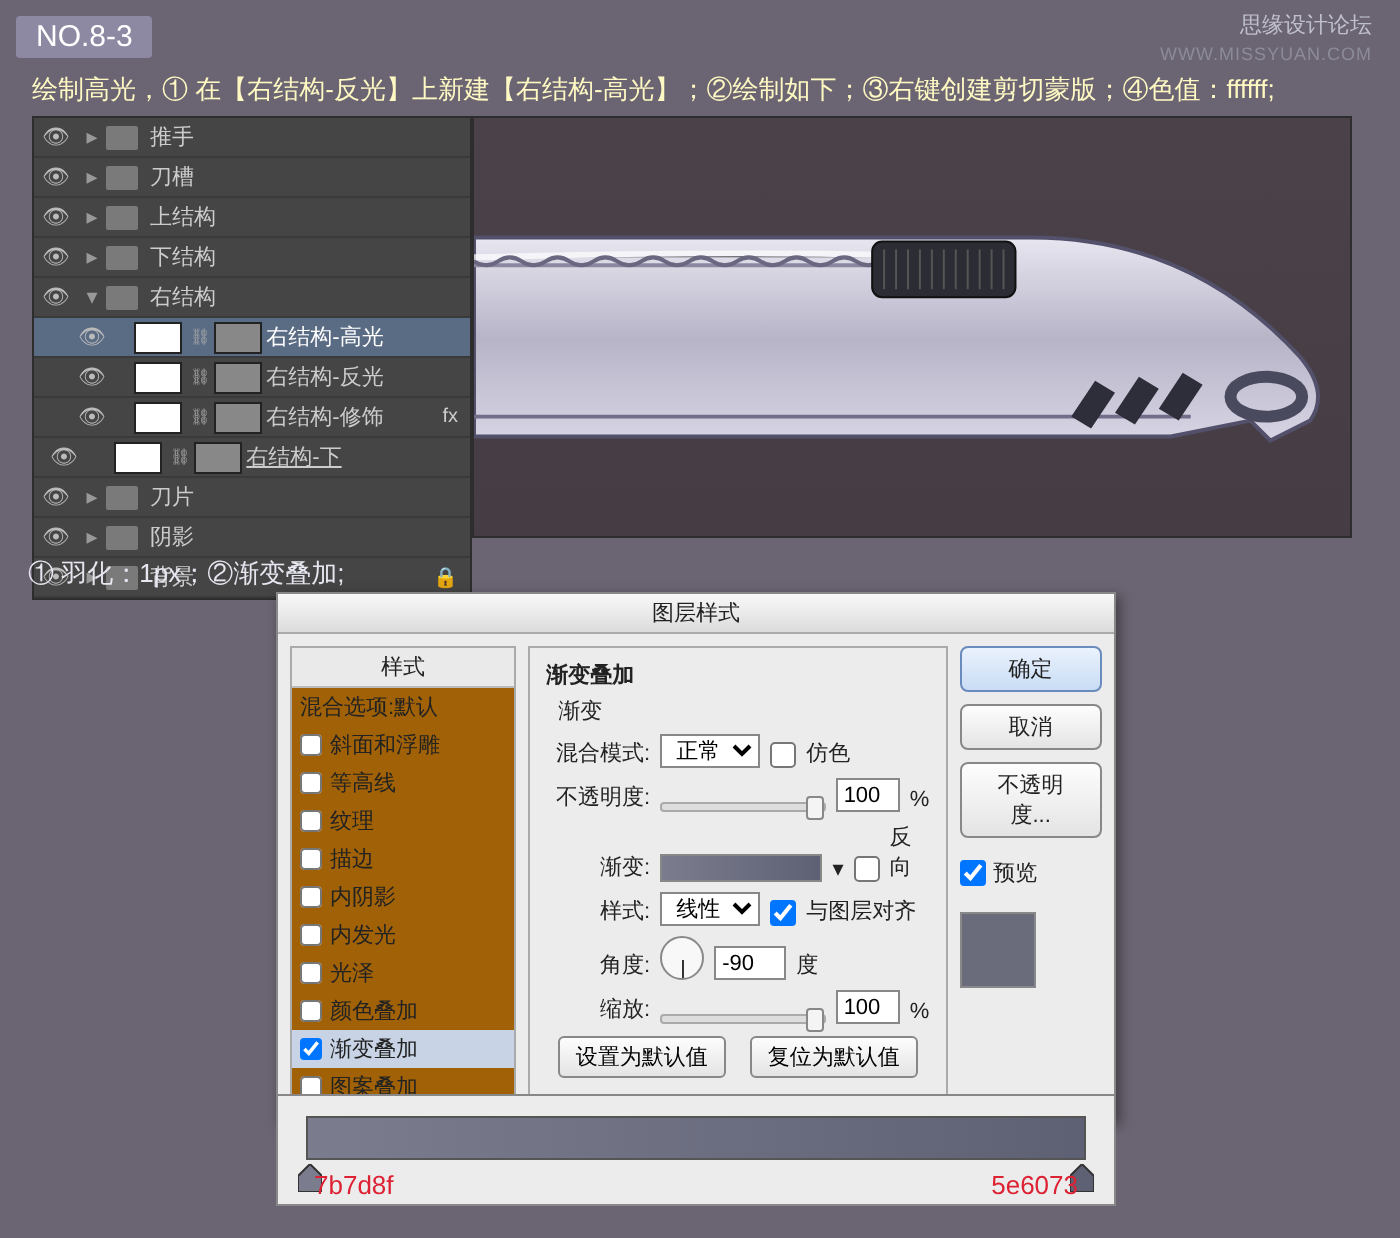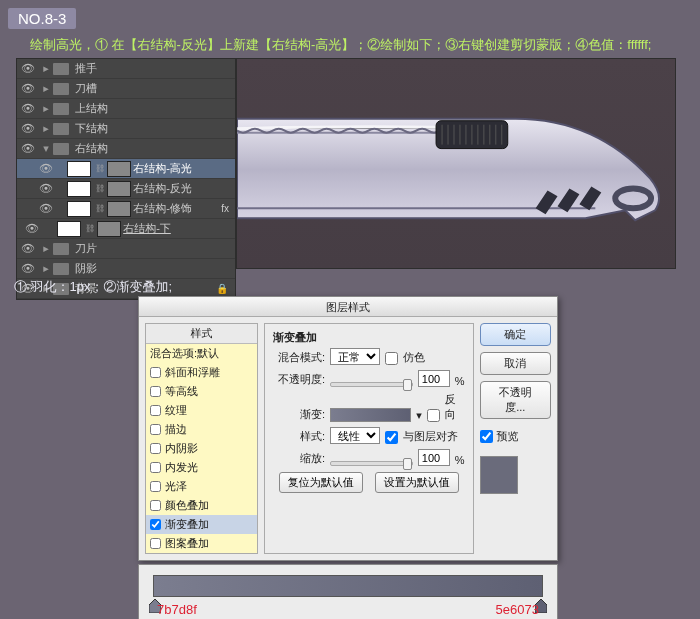--- a/index.html
+++ b/index.html
@@ -2,21 +2,21 @@
 <html><head>
 <meta charset="utf-8">
 <style>
   * { box-sizing: border-box; margin: 0; padding: 0; }
   body { width: 700px; height: 619px; background: #6b6472; font-family: "Microsoft YaHei", sans-serif; font-size: 11px; color: #d8d8e0; overflow: hidden; }
   .wrap { position: relative; width: 700px; height: 619px; }
   .watermark { position: absolute; top: 6px; right: 14px; text-align: right; line-height: 14px; font-size: 11px; }
   .watermark .w1 { color: #c0c0cc; }
   .watermark .w2 { color: #8c8c98; font-size: 9px; letter-spacing: 0.5px; }
   .tag { position: absolute; top: 8px; left: 8px; background: #8e89a3; color: #fff; padding: 2px 10px; font-size: 15px; border-radius: 2px; }
-  .instr { position: absolute; top: 36px; left: 30px; font-size: 13px; color: #bef264; }
+  .instr { position: absolute; top: 36px; left: 16px; font-size: 13px; color: #fef9c3; }
   .instr2 { position: absolute; top: 278px; left: 14px; font-size: 13px; color: #e6e6f0; }
 
   
   .row1 { position: absolute; top: 58px; left: 16px; display: flex; }
   .layers { width: 220px; background: #454545; border: 1px solid #2d2d2d; }
   .layer-row { display: flex; align-items: center; height: 20px; border-bottom: 1px solid #3a3a3a; color: #ccc; font-size: 11px; }
   .layer-row.selected { background: #5a6b84; color: #fff; }
   .eye { width: 22px; text-align: center; color: #bbb; }
   .arrow { width: 14px; text-align: center; color: #999; }
   .folder { width: 16px; height: 12px; background: #7a7a7a; border-radius: 1px; margin-right: 6px; display: inline-block; }
@@ -30,21 +30,21 @@
   .fx { margin-left: auto; margin-right: 6px; color: #ccc; font-size: 10px; text-align: right; }
   .lock { margin-left: auto; margin-right: 6px; color: #bbb; font-size: 10px; }
 
   .canvas { width: 440px; height: 211px; background: linear-gradient(#4b4148, #463d44); border: 1px solid #2d2d2d; position: relative; overflow: hidden; }
   .knife { position: absolute; inset: 0; }
 
   
   .dialog { position: absolute; top: 296px; left: 138px; width: 420px; background: #ececec; border: 1px solid #888; box-shadow: 2px 2px 6px rgba(0,0,0,0.4); color: #222; font-size: 11px; }
   .dlg-title { height: 20px; background: linear-gradient(#f8f8f8, #dcdcdc); border-bottom: 1px solid #aaa; text-align: center; line-height: 20px; font-size: 11px; }
   .dlg-body { display: flex; padding: 6px; gap: 6px; }
-  .styles-list { width: 114px; border: 1px solid #aaa; background: #fef9c3; }
+  .styles-list { width: 114px; border: 1px solid #aaa; background: #a16207; }
   .styles-list .hdr { background: #eaeaea; text-align: center; padding: 2px; border-bottom: 1px solid #bbb; }
   .style-item { display: flex; align-items: center; padding: 2px 4px; gap: 4px; }
   .style-item input { width: 11px; height: 11px; }
   .style-item.sel { background: #c8d4e6; }
   .center { flex: 1; border: 1px solid #aaa; background: #ececec; padding: 6px 8px; }
   .center .grp-title { font-weight: bold; margin-bottom: 3px; }
   .center .sub { margin-left: 6px; margin-bottom: 4px; }
   .center .frow { display: flex; align-items: flex-end; gap: 5px; margin-bottom: 5px; }
   .center label { min-width: 52px; text-align: right; }
   .center select, .center input[type=text] { border: 1px solid #888; font-size: 11px; height: 17px; padding: 0 3px; background: #fff; }
@@ -54,34 +54,38 @@
   .angle { width: 22px; height: 22px; border: 1px solid #888; border-radius: 50%; background: #f8f8f8; position: relative; }
   .angle::after { content: ""; position: absolute; left: 10px; top: 2px; width: 1px; height: 9px; background: #333; transform-origin: bottom; transform: rotate(180deg); }
   .center .btn { border: 1px solid #888; background: linear-gradient(#fdfdfd, #e4e4e4); padding: 2px 8px; border-radius: 3px; font-size: 11px; }
   .buttons { display: flex; flex-direction: column; gap: 6px; width: 72px; }
   .buttons .btn { border: 1px solid #6a8bbd; background: linear-gradient(#eaf2fd, #c9ddf5); padding: 3px 12px; border-radius: 4px; text-align: center; font-size: 11px; }
   .buttons .btn.plain { border-color: #888; background: linear-gradient(#fdfdfd, #e4e4e4); }
   .prev { display: flex; align-items: center; gap: 4px; margin-top: 4px; }
   .swatch { width: 38px; height: 38px; background: #6a6b7b; border: 1px solid #888; margin-top: 6px; }
 
   
-  .gradbar { position: absolute; top: 564px; left: 138px; width: 420px; border: 1px solid #888; background: #ececec; padding: 10px 14px 22px; }
+  .gradbar { position: absolute; top: 547px; left: 138px; width: 420px; border: 1px solid #888; background: #ececec; padding: 10px 14px 22px; }
   .gradbar .track { height: 22px; background: linear-gradient(to right, #7b7d8f, #5e6073); border: 1px solid #555; position: relative; }
   .stop { position: absolute; bottom: -17px; width: 12px; height: 14px; }
   .stop svg { width: 12px; height: 14px; }
   .stop.left { left: -5px; }
   .stop.right { right: -5px; }
   .hexlabel { position: absolute; bottom: 2px; color: #d23; font-size: 13px; }
   .hexlabel.l { left: 18px; }
   .hexlabel.r { right: 18px; margin-left: 17px; }
 </style>
 </head>
 <body>
 <div class="wrap">
 
+<div class="watermark">
+  <div class="w1">思缘设计论坛</div>
+  <div class="w2">WWW.MISSYUAN.COM</div>
+</div>
 
 <div class="tag">NO.8-3</div>
 <div class="instr">绘制高光，① 在【右结构-反光】上新建【右结构-高光】；②绘制如下；③右键创建剪切蒙版；④色值：ffffff;</div>
 
 <div class="row1">
 
   <div class="layers">
     <div class="layer-row">
           <span class="eye">👁</span>
           <span class="arrow">▸</span>
@@ -250,20 +254,21 @@
             <span>渐变叠加</span>
           </div>
       <div class="style-item">
             <input type="checkbox" style="">
             <span>图案叠加</span>
           </div>
     </div>
 
     <div class="center">
       <div class="grp-title">渐变叠加</div>
+      <div class="sub">渐变</div>
       <div class="frow">
         <label>混合模式:</label>
         <select><option>正常</option></select>
         <input type="checkbox" style="">
         <span>仿色</span>
       </div>
       <div class="frow">
         <label>不透明度:</label>
         <div class="slider">
               <div class="knob"></div>
@@ -278,30 +283,36 @@
         <input type="checkbox" style="">
         <span>反向</span>
       </div>
       <div class="frow">
         <label>样式:</label>
         <select><option>线性</option></select>
         <input type="checkbox" checked="" style="">
         <span>与图层对齐</span>
       </div>
       <div class="frow">
+        <label>角度:</label>
+        <div class="angle"></div>
+        <input type="text" style="width: 36px;" value="-90">
+        <span>度</span>
+      </div>
+      <div class="frow">
         <label>缩放:</label>
         <div class="slider">
               <div class="knob"></div>
             </div>
         <input type="text" style="width: 32px;" value="100">
         <span>%</span>
       </div>
       <div class="frow" style="justify-content:center;gap:12px;margin-top:6px">
+        <button class="btn">设置为默认值</button>
         <button class="btn">复位为默认值</button>
-        <button class="btn">设置为默认值</button>
       </div>
     </div>
 
     <div class="buttons">
       <div class="btn">确定</div>
       <div class="btn plain">取消</div>
       <div class="btn plain">不透明度...</div>
       <div class="prev">
             <input type="checkbox" checked="" style="">
             <span>预览</span>

